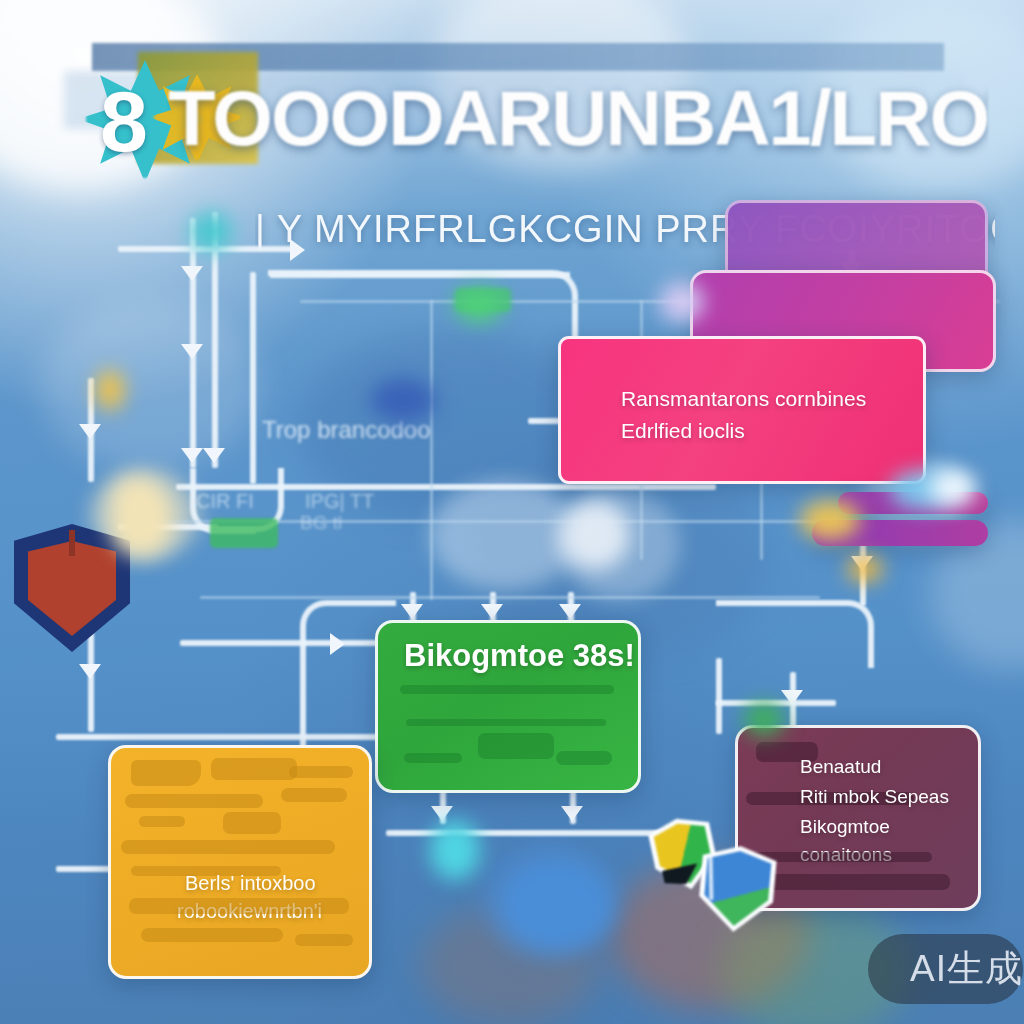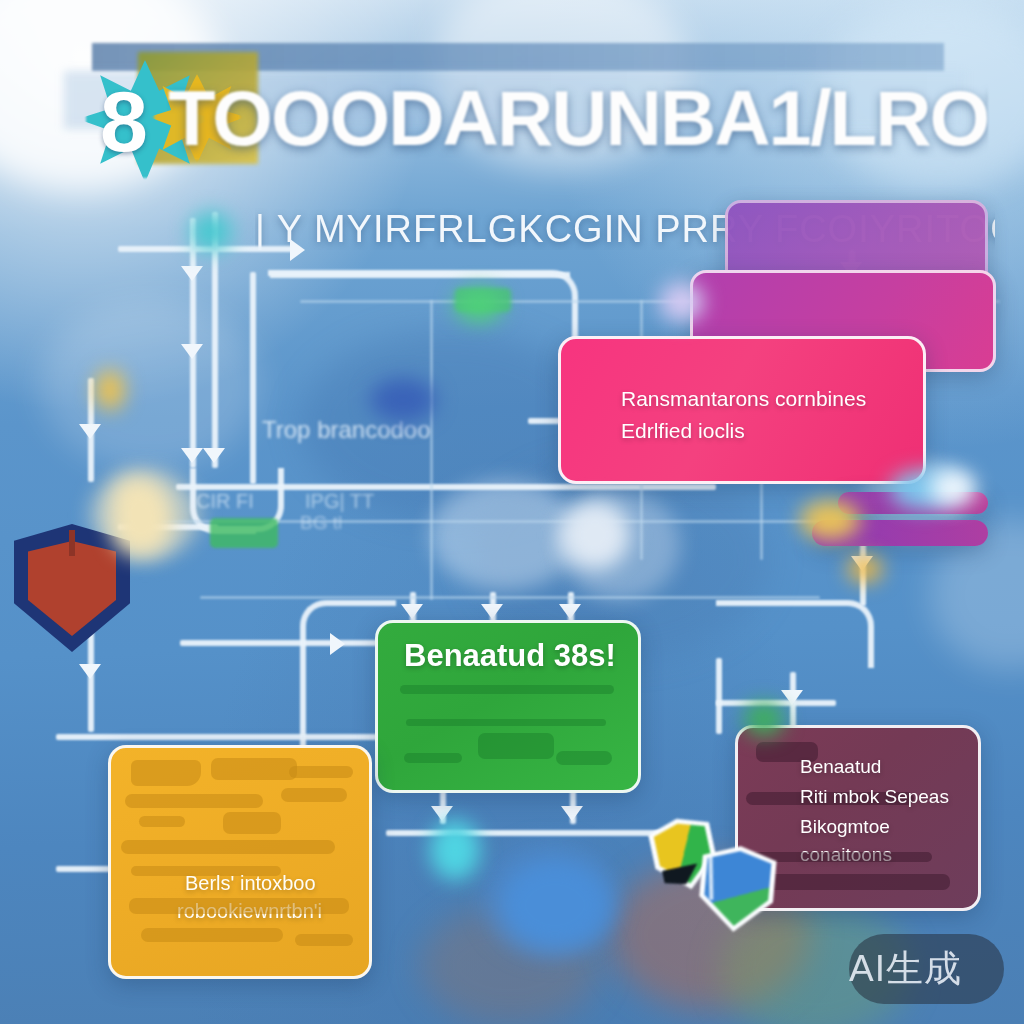--- a/index.html
+++ b/index.html
@@ -52,21 +52,21 @@
     border-top:15px solid #f0f6fc;filter:blur(.6px);}
   .arrow.r{border-left:15px solid #f0f6fc;border-top:11px solid transparent;border-bottom:11px solid transparent;border-right:0;}
 
   
   .card{position:absolute;border-radius:18px;border:3px solid rgba(252,253,255,.93);
     box-shadow:0 6px 22px rgba(25,55,95,.30);filter:blur(.55px);overflow:hidden;}
   .card .ctext{position:absolute;color:#fff;filter:blur(.55px);text-shadow:0 2px 5px rgba(0,0,0,.25);}
   .skel{position:absolute;border-radius:7px;}
 
   .card-pink{left:558px;top:336px;width:362px;height:142px;
-    background:linear-gradient(120deg,#f7347f 0%,#f4417f 45%,#ef2f74 100%);}
+    background:linear-gradient(120deg,#f7347f 0%,#f4417f 45%,#ef2f74 100%);border-radius:11px;}
   .card-pink .ctext{left:60px;top:44px;font-size:21px;line-height:32px;}
 
   .card-purple-a{left:725px;top:200px;width:257px;height:118px;border-radius:16px;
     background:linear-gradient(135deg,#8f54c0,#a659b9 55%,#b55cb2);border-color:rgba(250,250,255,.55);opacity:.96;}
   .card-purple-b{left:690px;top:270px;width:300px;height:96px;border-radius:16px;
     background:linear-gradient(120deg,#b13fae,#c63fa0 60%,#d93d93);border-color:rgba(252,252,255,.8);}
 
   .bar-purple-1{left:838px;top:492px;width:150px;height:22px;border-radius:11px;
     background:linear-gradient(90deg,#8f3fb0,#b8409a);border:none;}
   .bar-purple-2{left:812px;top:520px;width:176px;height:26px;border-radius:13px;
@@ -98,22 +98,22 @@
   .shield-sm .bd{position:absolute;inset:0;background:#fbfdff;
     clip-path:polygon(50% 0%,100% 14%,100% 62%,50% 100%,0% 62%,0% 14%);}
   .shield-sm .fill{position:absolute;left:5px;top:5px;right:5px;bottom:6px;
     clip-path:polygon(50% 0%,100% 13%,100% 62%,50% 100%,0% 62%,0% 13%);}
 
   
   .blob{position:absolute;border-radius:50%;filter:blur(16px);}
   .wisp{position:absolute;border-radius:50%;filter:blur(10px);}
 
   
-  .wm{position:absolute;left:849px;top:934px;width:155px;height:70px;border-radius:35px;
-    background:rgba(38,48,62,.55);display:flex;align-items:center;justify-content:flex-start;
+  .wm{position:absolute;left:868px;top:934px;width:155px;height:70px;border-radius:35px;
+    background:rgba(38,48,62,.55);display:flex;align-items:center;justify-content:flex-end;
     color:rgba(235,240,248,.88);font-size:37px;letter-spacing:1px;filter:blur(.4px);}
 </style>
 </head>
 <body>
 
 <div id="stage">
 
   <div class="blurlayer">
     <div class="blob" style="left:-60px;top:-40px;width:280px;height:230px;background:rgba(255,255,255,.80);"></div>
     <div class="blob" style="left:430px;top:-30px;width:260px;height:200px;background:rgba(255,255,255,.45);"></div>
@@ -230,21 +230,21 @@
 
   <div class="card card-pink">
     <div class="ctext">Ransmantarons cornbines</div>
     <div class="ctext" style="left:60px;top:76px;font-size:21px;">Edrlfied ioclis</div>
   </div>
 
   <div class="card bar-purple-1"></div>
   <div class="card bar-purple-2"></div>
 
   <div class="card card-green">
-    <div class="ctext">Benaatud 38s!</div>
+    <div class="ctext">Bikogmtoe 38s!</div>
     <div class="skel" style="left:22px;top:62px;width:214px;height:9px;"></div>
     <div class="skel" style="left:28px;top:96px;width:200px;height:7px;"></div>
     <div class="skel" style="left:100px;top:110px;width:76px;height:26px;"></div>
     <div class="skel" style="left:178px;top:128px;width:56px;height:14px;"></div>
     <div class="skel" style="left:26px;top:130px;width:58px;height:10px;"></div>
   </div>
 
   <div class="card card-maroon">
     <div class="skel" style="left:18px;top:14px;width:62px;height:20px;"></div>
     <div class="skel" style="left:8px;top:64px;width:168px;height:13px;"></div>

